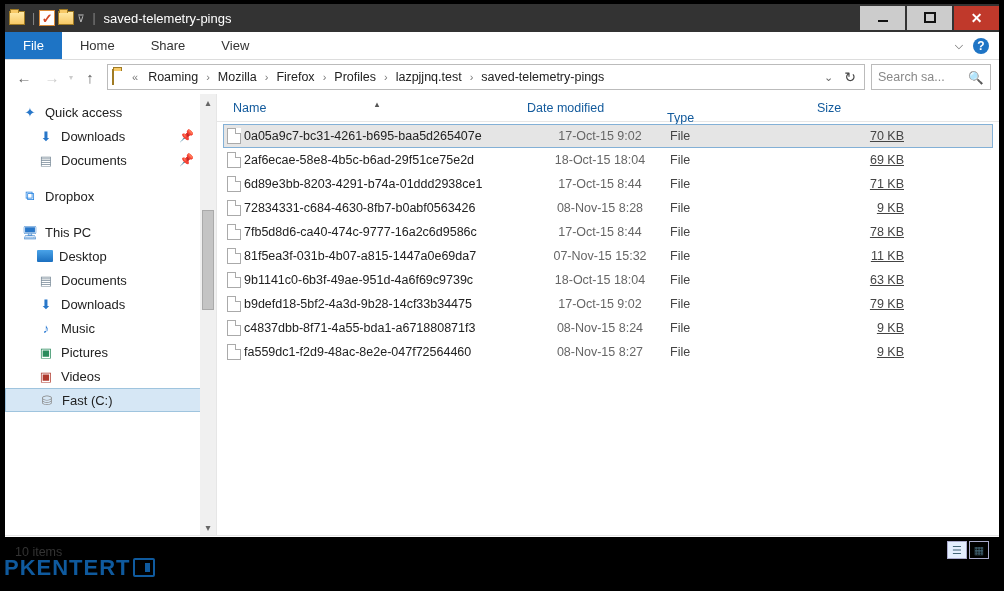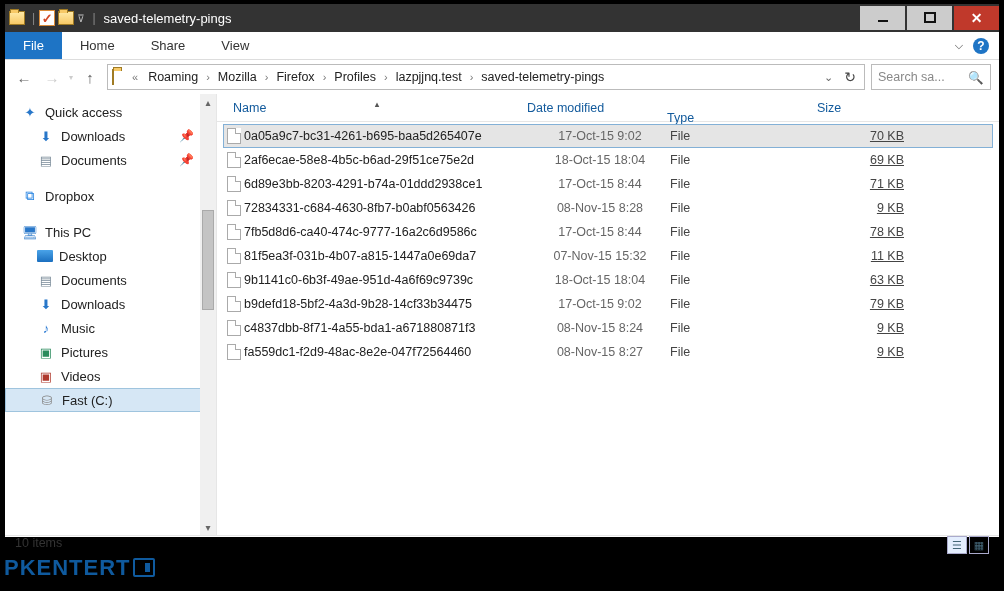--- a/index.html
+++ b/index.html
@@ -67,21 +67,21 @@
   .rows { padding:2px 6px 6px 6px; }
   .row { height:24px; display:flex; align-items:center; font-size:12.5px; color:#222; border:1px solid transparent; }
   .row.selected { border:1px solid #83b0d6; background:#e5e5e5; }
   .cell-icon { width:20px; display:flex; align-items:center; justify-content:center; }
   .fileicon { width:14px; height:16px; border:1px solid #aaa; background:#fff; position:relative; }
   .fileicon::after { content:""; position:absolute; top:-1px; right:-1px; width:5px; height:5px; background:#fff; border-left:1px solid #aaa; border-bottom:1px solid #aaa; }
   .cell-name { width:286px; white-space:nowrap; overflow:hidden; }
   .cell-date { width:140px; color:#666;text-align:center; }
   .cell-type { width:150px; color:#444; }
   .cell-size { width:100px; color:#444; text-align:right; padding-right:16px;text-decoration:underline;}
-  .statusbar { height:24px; border-top:1px solid #e6e6e6; display:flex; align-items:flex-start; padding:0 10px; color:#333; font-size:12.5px; }
+  .statusbar { height:24px; border-top:1px solid #e6e6e6; display:flex; align-items:flex-end; padding:0 10px; color:#333; font-size:12.5px; }
   .statusbar .views { margin-left:auto; display:flex; gap:2px; }
   .viewbtn { width:20px; height:18px; border:1px solid #aac; display:flex; align-items:center; justify-content:center; font-size:11px; color:#467; }
   .viewbtn.active { background:#e4eefe; }
   .watermark { position:absolute; left:4px; top:555px; font-family:Arial,sans-serif; font-size:22px; font-weight:bold; letter-spacing:1px; color:#0f5a9e; display:flex; align-items:center; }
   .wm-card { display:inline-block; width:22px; height:19px; border:2px solid #0f5a9e; margin:0 2px; border-radius:2px; position:relative; top:-1px; }
   .wm-card::after { content:""; position:absolute; right:3px; top:3px; bottom:3px; width:5px; background:#0f5a9e; }
 </style>
 </head>
 <body>
 

